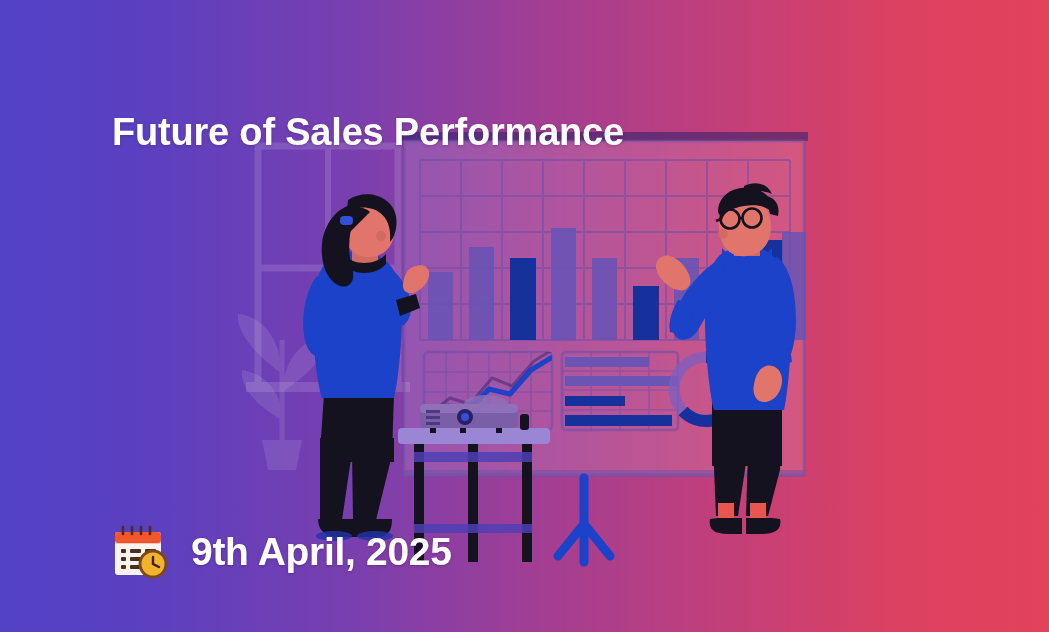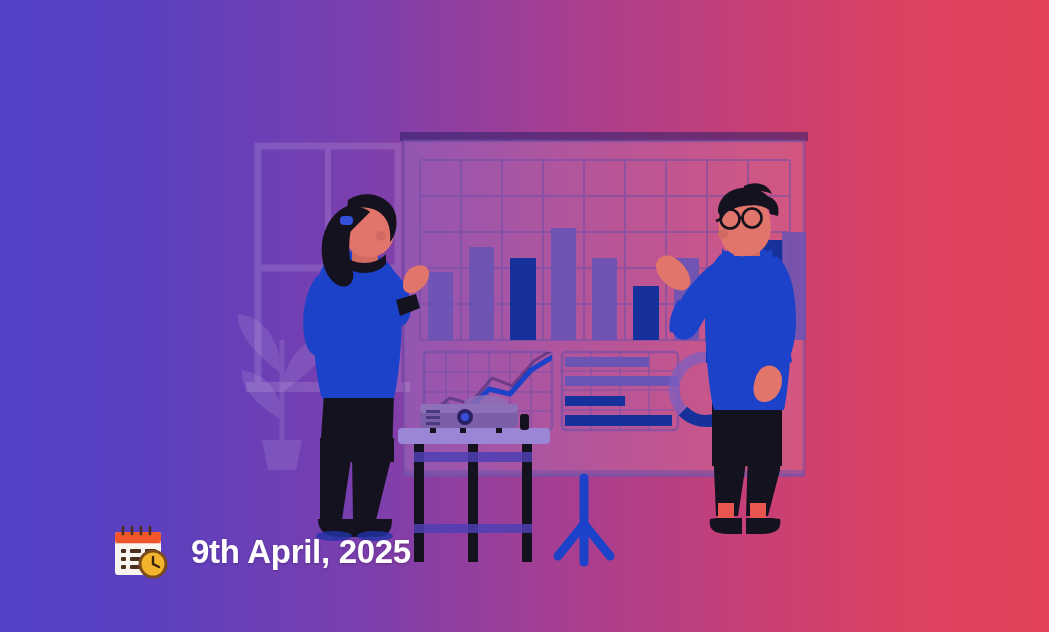--- a/index.html
+++ b/index.html
@@ -52,21 +52,21 @@
     gap: 17px;
   }
   #date-icon {
     width: 62px;
     height: 56px;
     position: relative;
     flex: 0 0 auto;
   }
   #date-text {
     color: #ffffff;
-    font-size: 33px;
+    font-size: 39px;
     font-weight: bold;
     letter-spacing: -0.3px;
     text-shadow: 0 1px 3px rgba(40,10,60,0.3);
   }
 </style>
 </head>
 <body>
 
 <div id="banner">
 
@@ -306,20 +306,21 @@
     <g stroke="#1b42c8" stroke-width="9" stroke-linecap="round" fill="none">
       <line x1="584" y1="478" x2="584" y2="536"></line>
       <line x1="584" y1="524" x2="558" y2="556"></line>
       <line x1="584" y1="524" x2="610" y2="556"></line>
       <line x1="584" y1="524" x2="584" y2="562"></line>
     </g>
 
   </svg>
 
   <h1 id="headline">
+    <span class="ln">Future of Sales Performance</span>
   </h1>
 
   <div id="date-row">
     <span id="date-icon">
       <svg viewBox="0 0 62 56" width="62" height="56" xmlns="http://www.w3.org/2000/svg">
 
         <rect x="3" y="8" width="46" height="43" rx="3" fill="#f7f4ef"></rect>
         <rect x="3" y="8" width="46" height="11" rx="3" fill="#f2562a"></rect>
         <rect x="3" y="17" width="46" height="3" fill="#d6462040"></rect>
 

